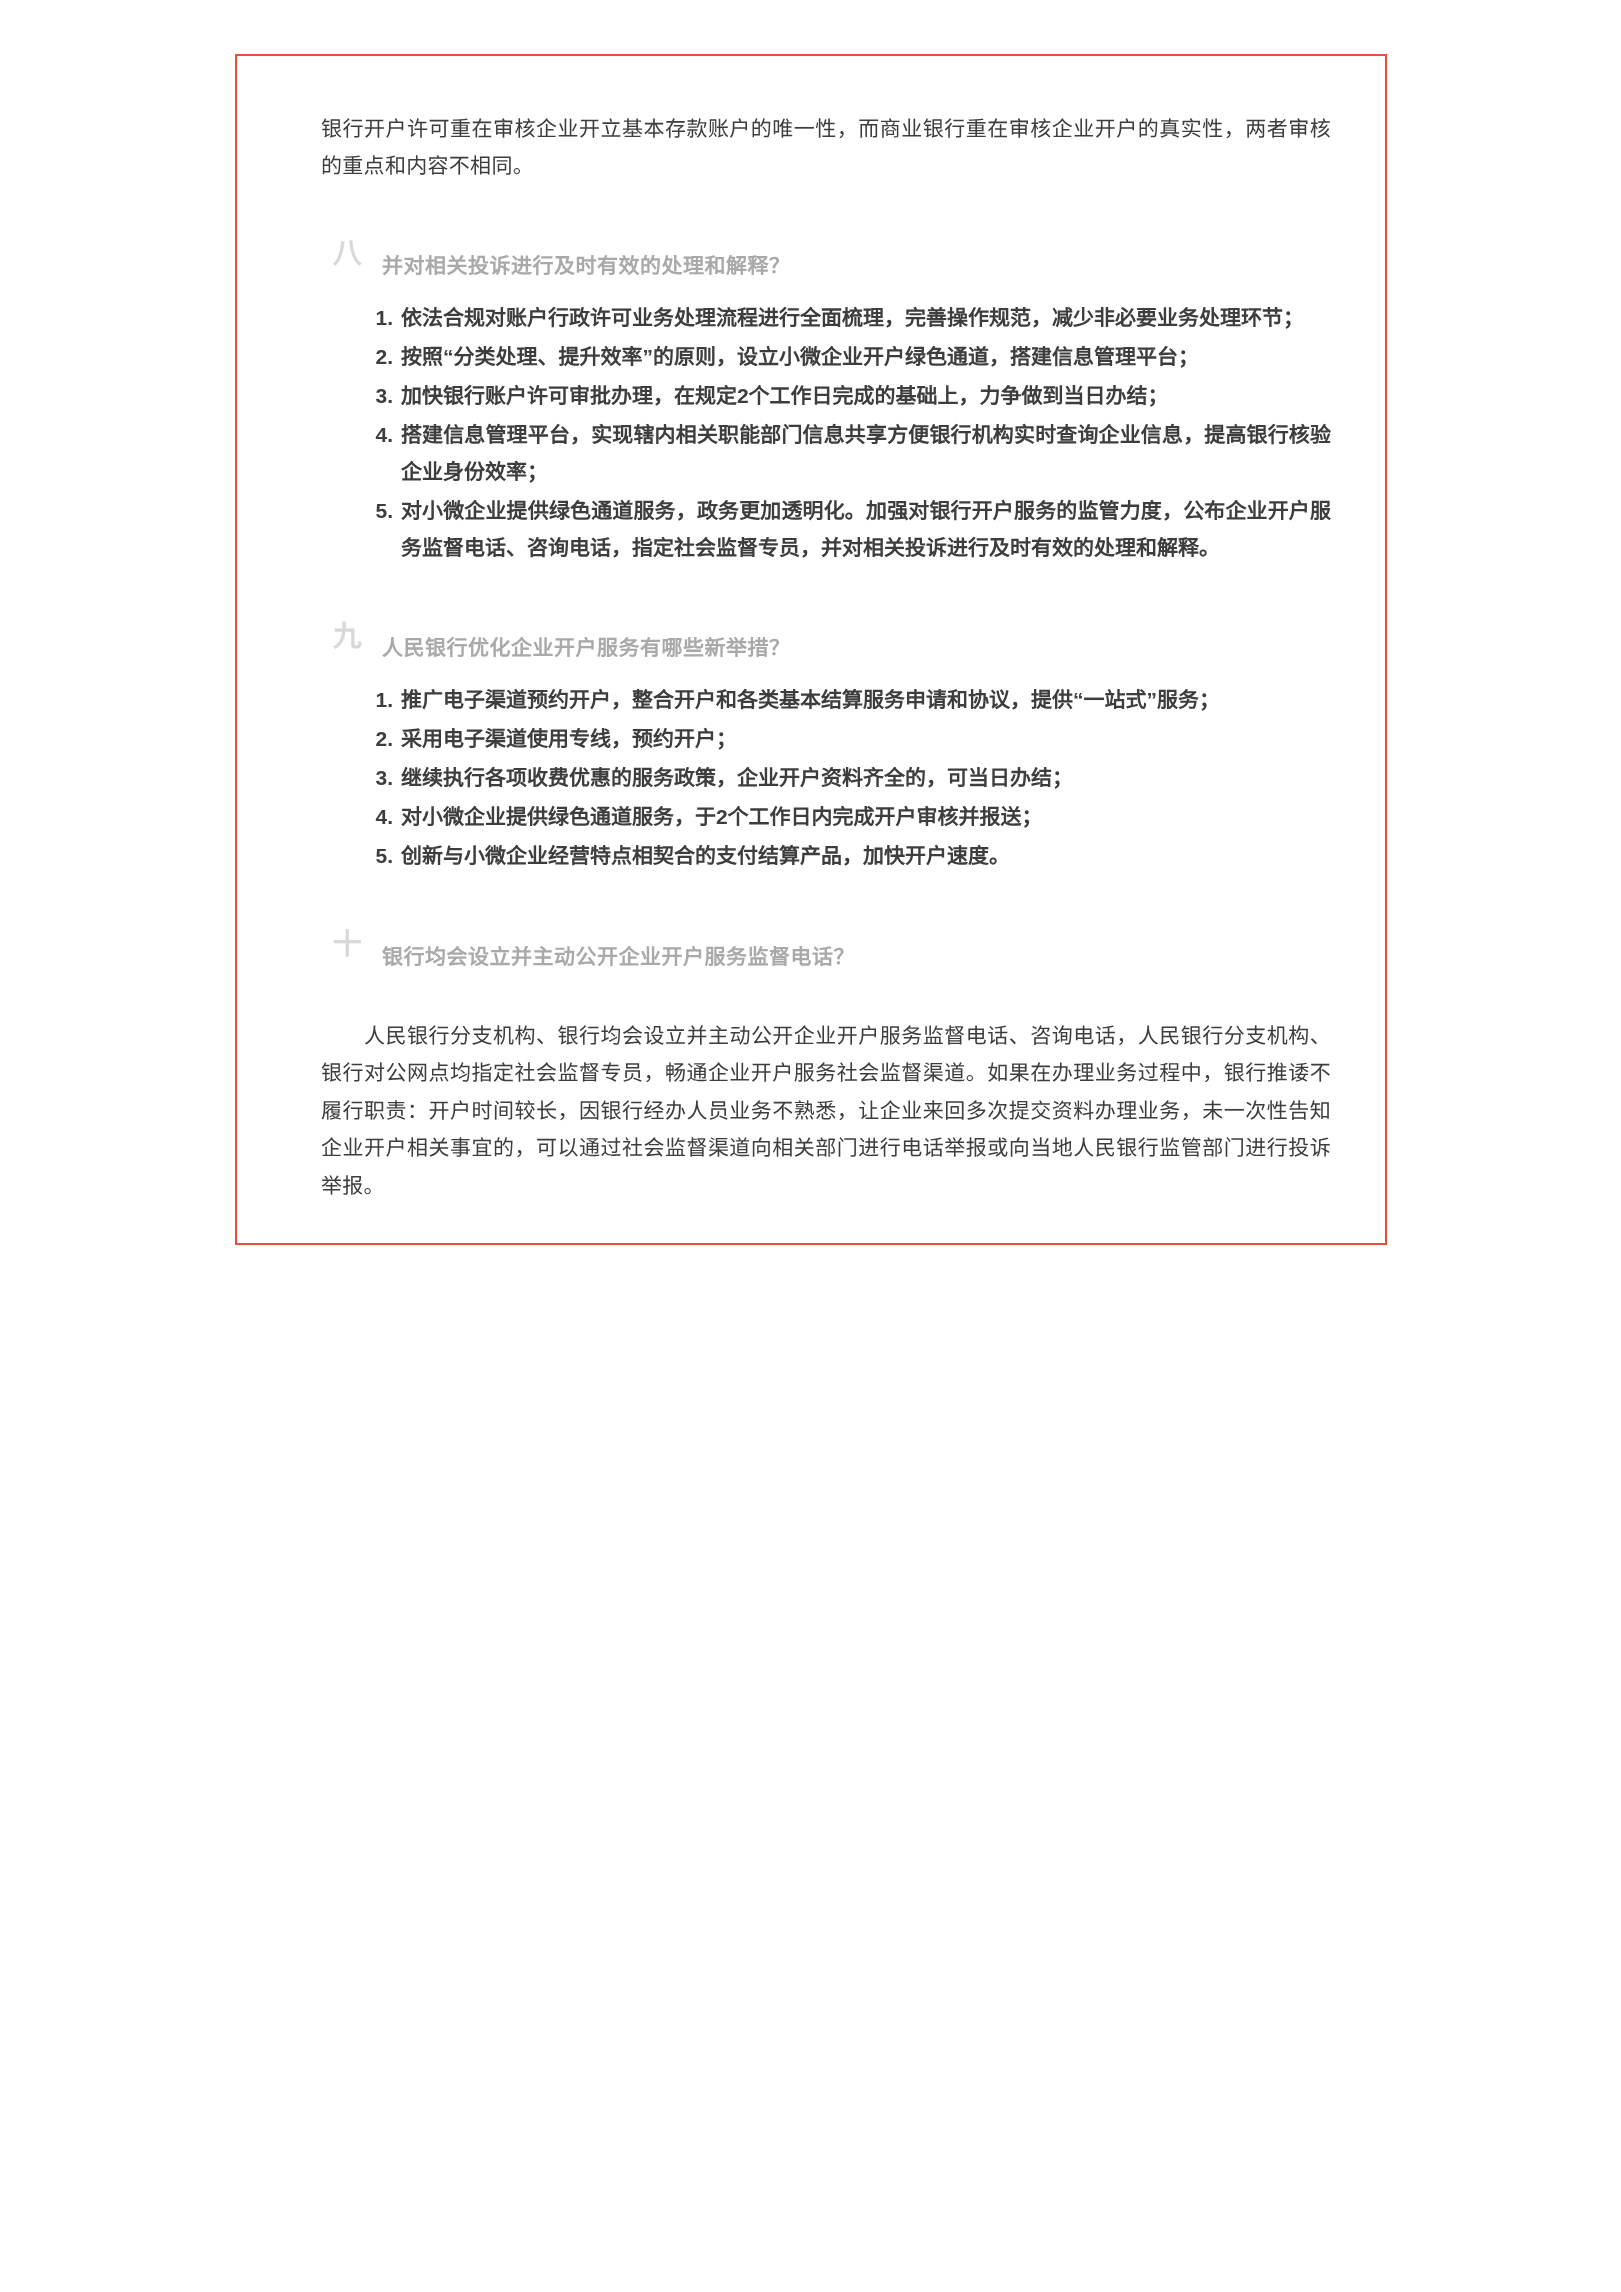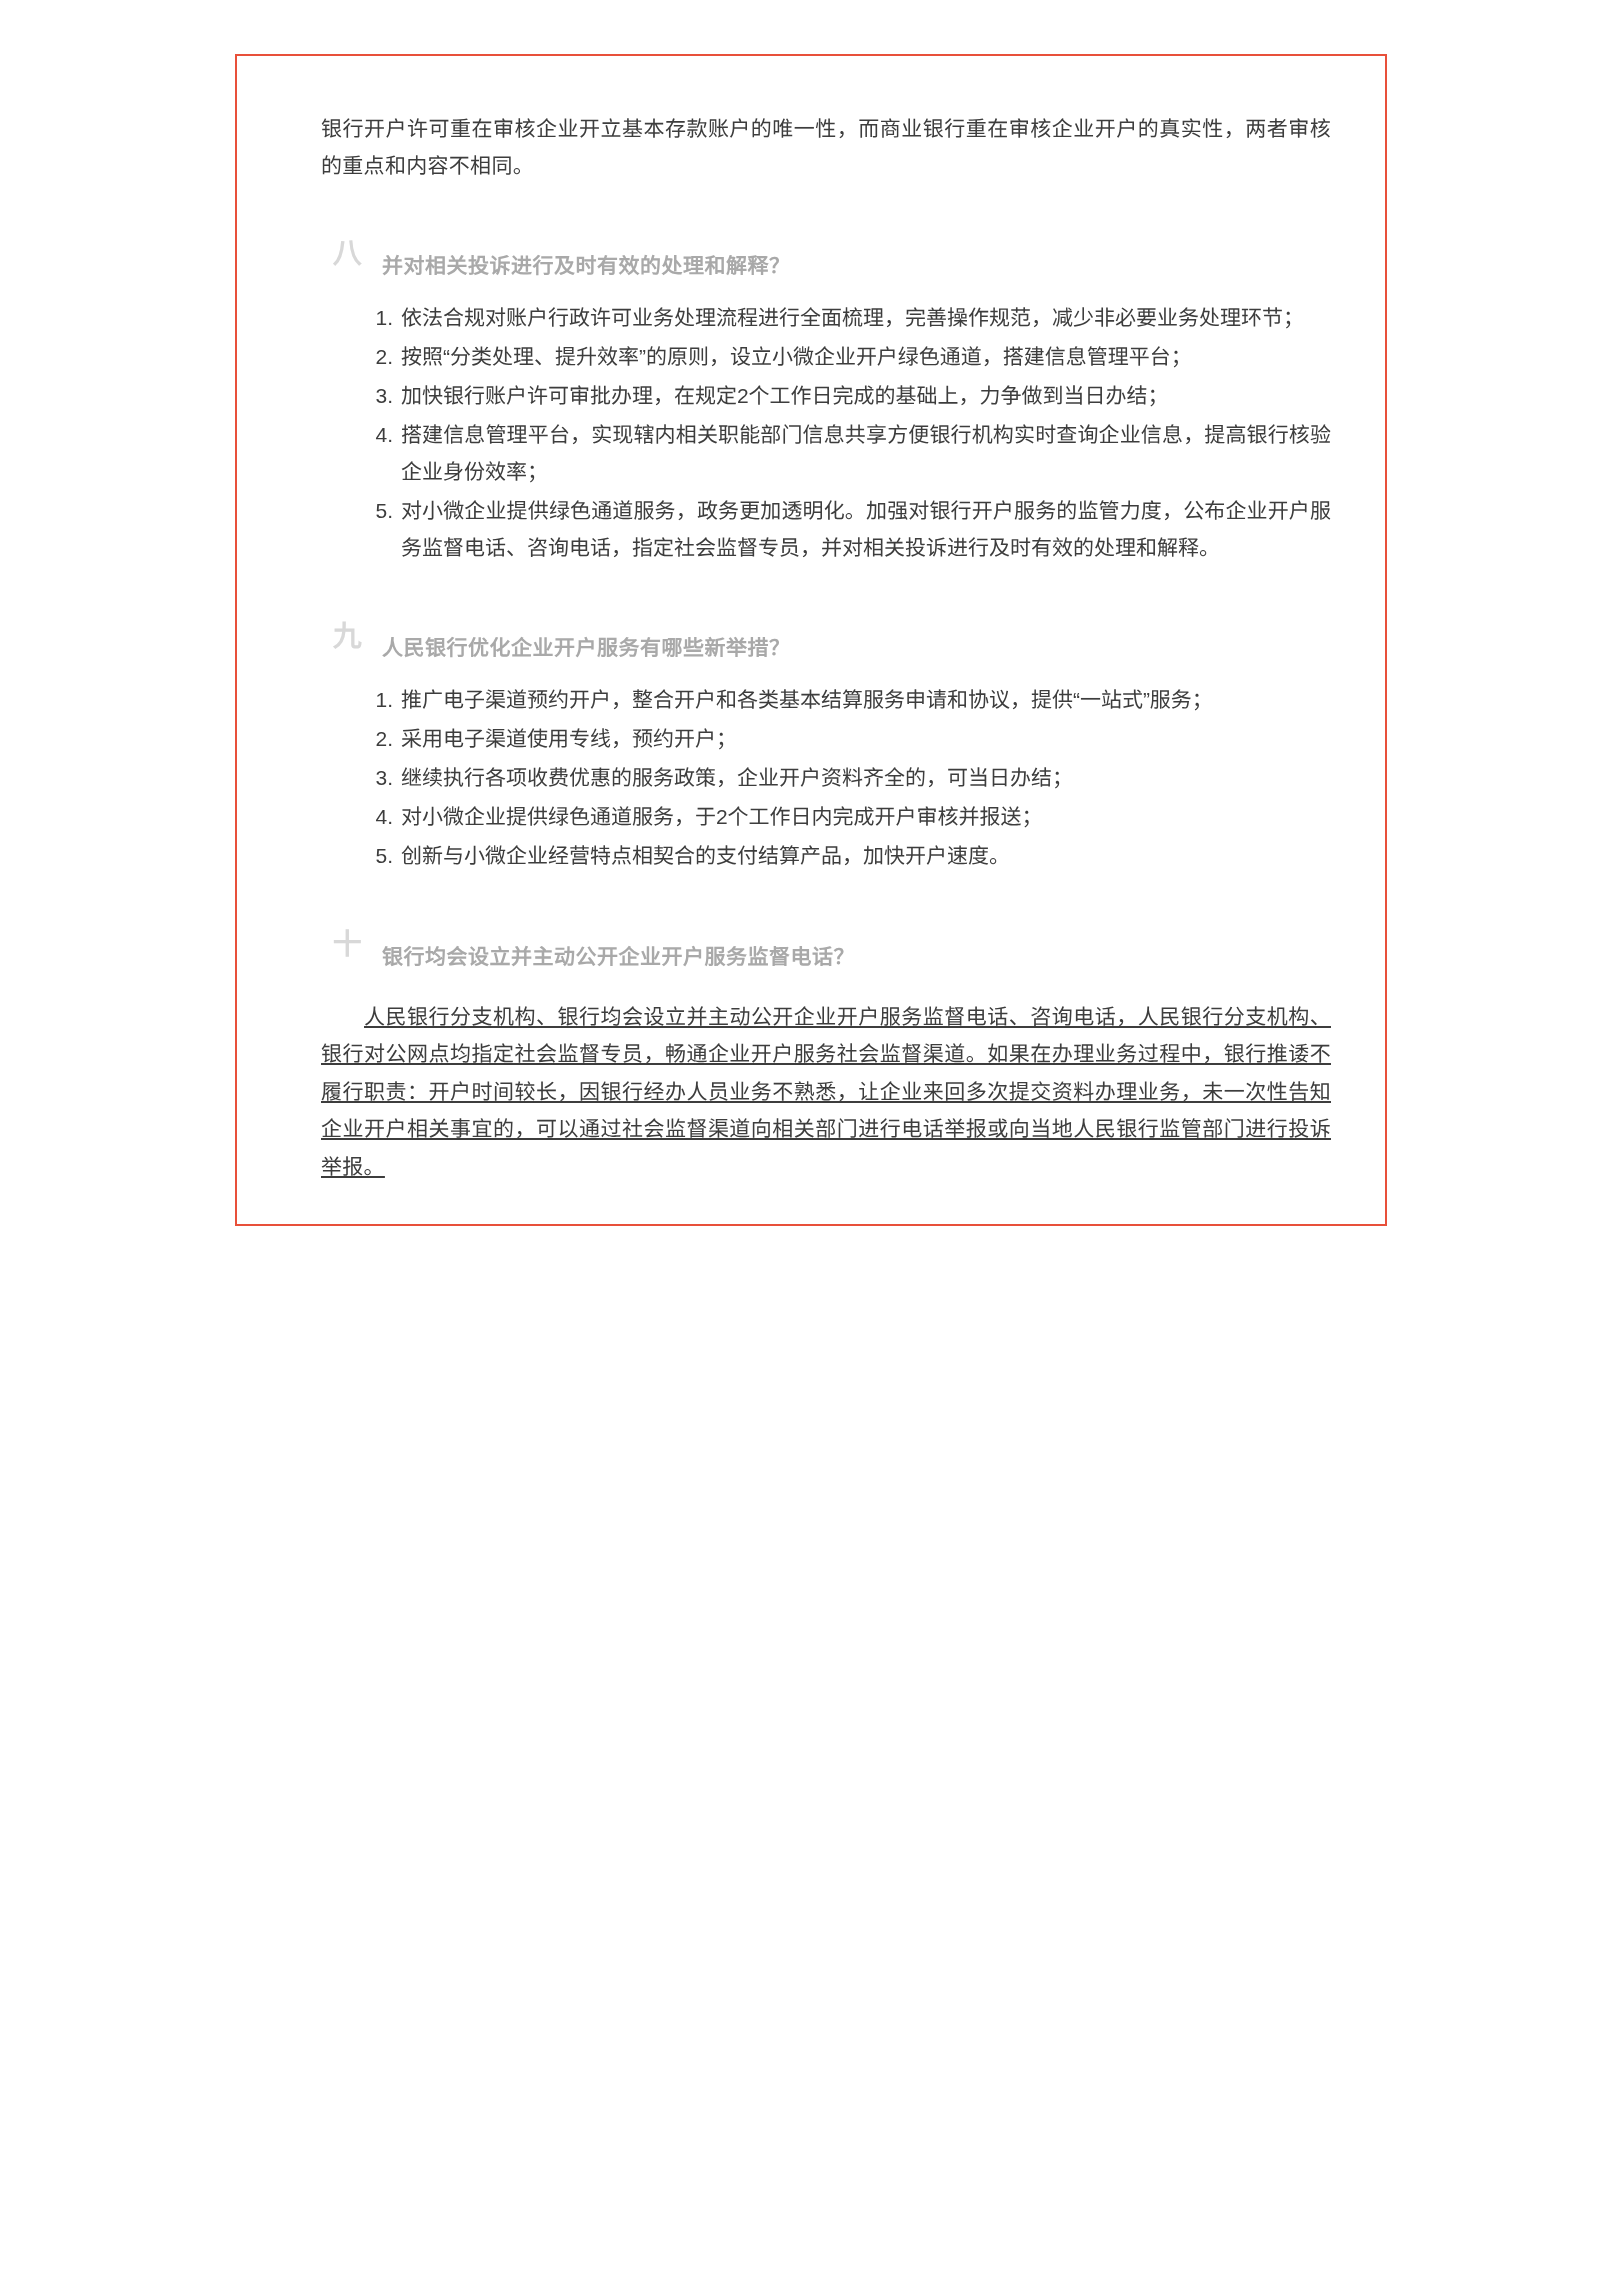--- a/index.html
+++ b/index.html
@@ -66,20 +66,21 @@
     color: #a9a9a9;
     letter-spacing: 0.5px;
   }
 
   
   ol.items {
     margin: 13.7px 0 0 0;
     padding-left: 76px;
     list-style: none;
     counter-reset: li;
+    font-weight: bold;
   }
   ol.items > li {
     counter-increment: li;
     position: relative;
     font-size: 21px;
     line-height: 1.76;
     color: #3d3d3d;
     margin-bottom: 2px;
     text-align: justify;
     padding-left: 3.9px;
@@ -93,25 +94,24 @@
     text-align: right;
     color: #3d3d3d;
     font-size: 21px;
   }
 
   
   .final-para {
     font-size: 21px;
     line-height: 1.78;
     color: #3d3d3d;
-    margin: 21px 0 0 0;
+    margin: 40px 0 0 0;
     text-indent: 43px;
     text-align: justify;
     letter-spacing: 0.3px;
-    text-decoration: underline;
   }
 </style>
 </head>
 <body>
 
 <div class="page">
   <div class="content">
 
     <p class="intro">银行开户许可重在审核企业开立基本存款账户的唯一性，而商业银行重在审核企业开户的真实性，两者审核的重点和内容不相同。</p>
 

